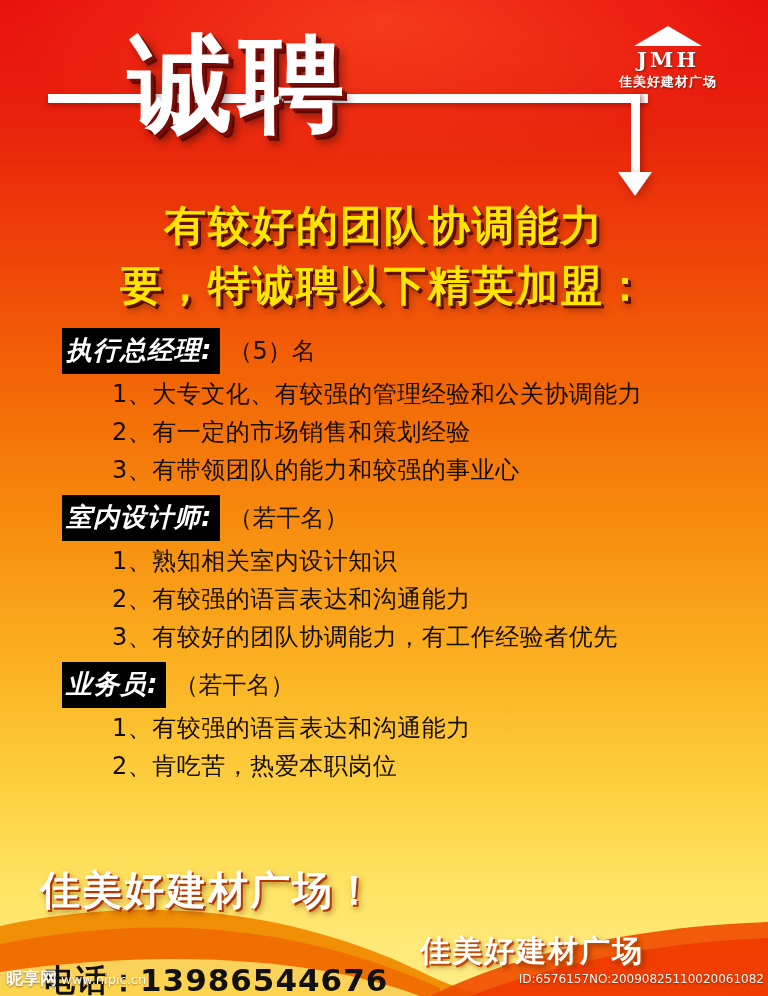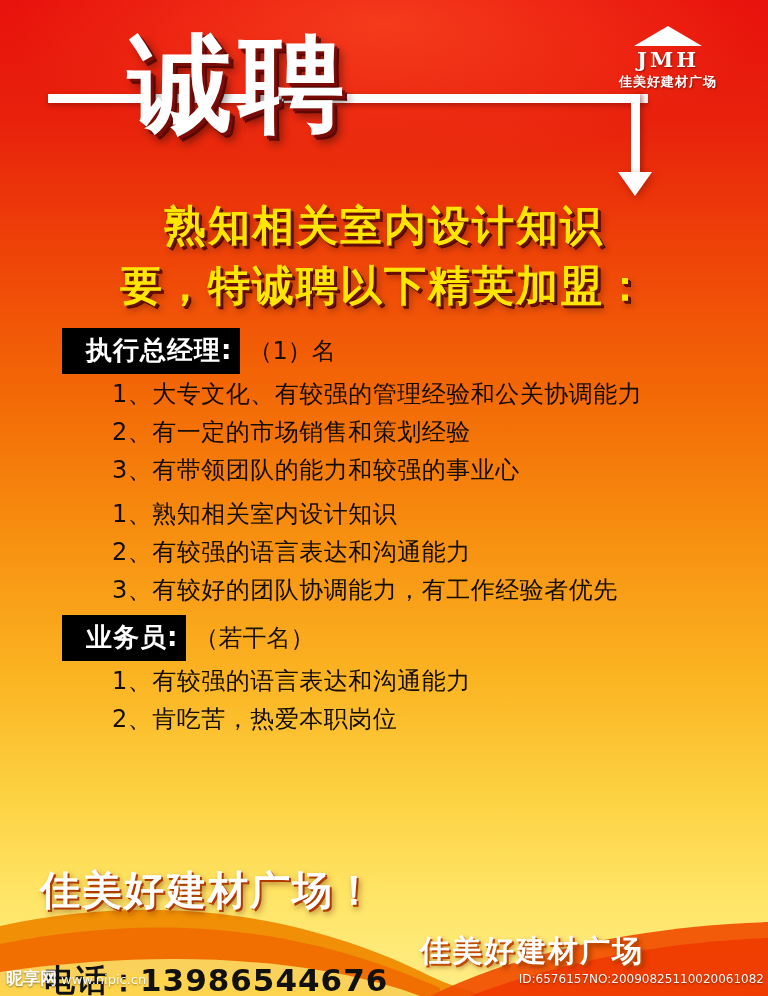--- a/index.html
+++ b/index.html
@@ -142,23 +142,24 @@
     white-space: nowrap;
     line-height: 40px;
     margin-bottom: 1px;
   }
   .job-title {
     display: inline-block;
     background: #000000;
     color: #ffffff;
     font-weight: bold;
     font-size: 26px;
-    padding: 2px 8px 4px 24px;
+    padding: 2px 8px 4px 4px;
     letter-spacing: 1px;
     vertical-align: middle;
+    font-style: italic;
   }
   .job-count {
     display: inline-block;
     font-size: 24px;
     color: #1a1000;
     margin-left: 8px;
     vertical-align: middle;
     font-weight: normal;
   }
   .req {
@@ -255,36 +256,39 @@
     <div class="title-main">诚聘</div>
   </div>
 
   <div class="logo">
     <div class="logo-roof"></div>
     <div class="logo-mark">JMH</div>
     <div class="logo-name">佳美好建材广场</div>
   </div>
 
   <div class="intro">
-    <span class="l1">熟知相关室内设计知识</span>
+    <span class="l1">有较好的团队协调能力</span>
     <span class="l2">要，特诚聘以下精英加盟：</span>
   </div>
 
   <div class="listing">
 
     <div class="job">
       <div class="job-head">
-        <span class="job-title">执行总经理:</span><span class="job-count">（1）名</span>
+        <span class="job-title">执行总经理:</span><span class="job-count">（5）名</span>
       </div>
       <div class="req">1、大专文化、有较强的管理经验和公关协调能力</div>
       <div class="req">2、有一定的市场销售和策划经验</div>
       <div class="req">3、有带领团队的能力和较强的事业心</div>
     </div>
 
     <div class="job">
+      <div class="job-head">
+        <span class="job-title">室内设计师:</span><span class="job-count">（若干名）</span>
+      </div>
       <div class="req">1、熟知相关室内设计知识</div>
       <div class="req">2、有较强的语言表达和沟通能力</div>
       <div class="req">3、有较好的团队协调能力，有工作经验者优先</div>
     </div>
 
 
     <div class="job">
       <div class="job-head">
         <span class="job-title">业务员:</span><span class="job-count">（若干名）</span>
       </div>

